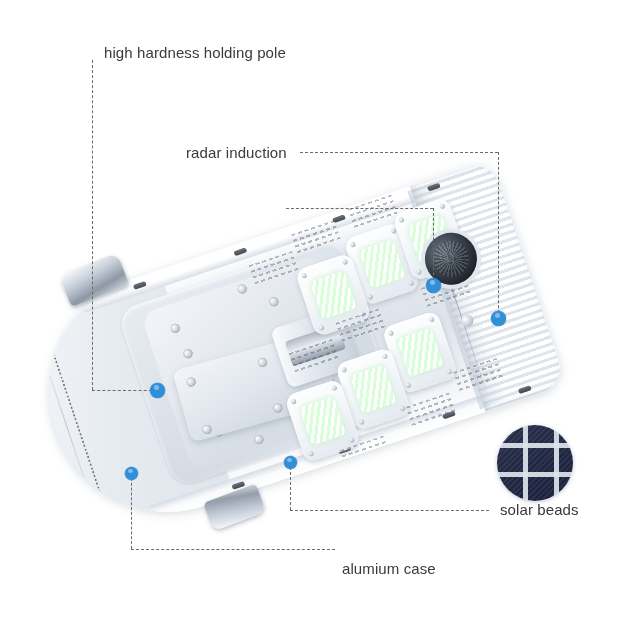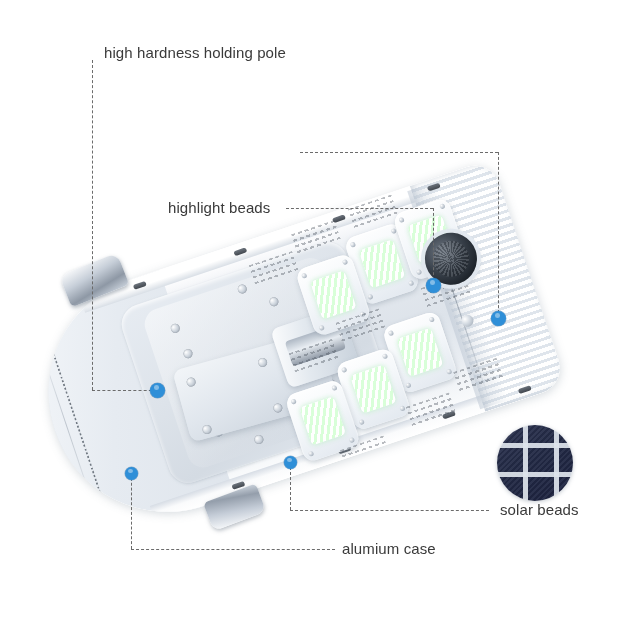--- a/index.html
+++ b/index.html
@@ -375,20 +375,20 @@
   <div class="lead-h" style="left:131px;top:549px;width:204px;"></div>
 
   <div class="dot" style="left:150px;top:383px;width:15px;height:15px;"></div>
   <div class="dot" style="left:491px;top:311px;width:15px;height:15px;"></div>
   <div class="dot" style="left:426px;top:278px;width:15px;height:15px;"></div>
   <div class="dot" style="left:284px;top:456px;width:13px;height:13px;"></div>
   <div class="dot" style="left:125px;top:467px;width:13px;height:13px;"></div>
 
   <div class="label" style="left:104px;top:44px;">high hardness holding pole</div>
 
-
-  <div class="label" style="left:168px;top:199px;">highlight beads</div>
+  <div class="label" style="left:186px;top:144px;">radar induction</div>
+
 
   <div class="label" style="left:500px;top:501px;">solar beads</div>
 
-  <div class="label" style="left:342px;top:540px;">alumium case</div>
+  <div class="label" style="left:342px;top:560px;">alumium case</div>
 
 </div>
 
 </body></html>

